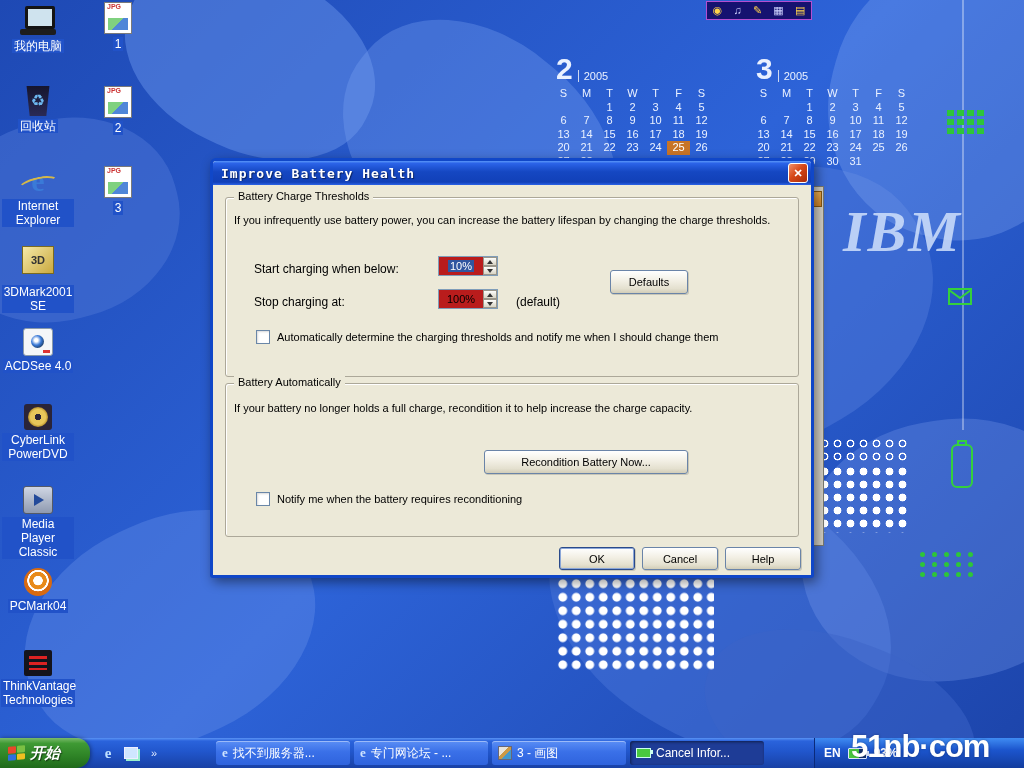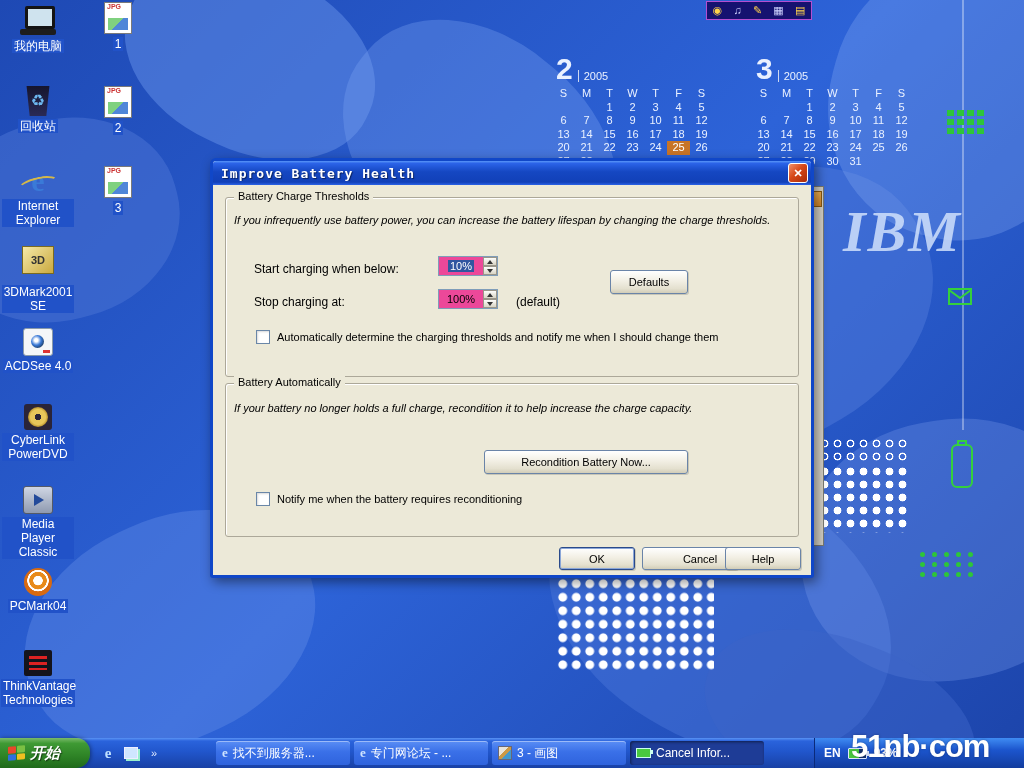--- a/index.html
+++ b/index.html
@@ -91,23 +91,23 @@
   .titlebar{height:24px;border-radius:3px 3px 0 0;display:flex;align-items:center;
     background:linear-gradient(180deg,#5a96f8 0%,#2b63e8 10%,#1547c2 45%,#1140b8 88%,#2b63e8 100%);}
   .title-text{flex:1;padding-left:8px;color:#fff;font:bold 13px "DejaVu Sans Mono",monospace;letter-spacing:1px;
     text-shadow:1px 1px 1px rgba(0,0,0,.5);white-space:nowrap;overflow:hidden;}
   .close-btn{width:18px;height:18px;margin-right:3px;border:1px solid #fff;border-radius:3px;
     background:linear-gradient(135deg,#f0906a,#d64818 45%,#a82c0a);color:#fff;font-size:11px;font-weight:bold;
     display:flex;align-items:center;justify-content:center;cursor:pointer;}
   .dlg-body{position:relative;width:100%;height:390px;background:#ece9d8;font-size:11px;color:#000;}
   .group{position:absolute;border:1px solid #aca899;border-radius:3px;box-shadow:inset 1px 1px 0 #fff;}
   .legend{position:absolute;top:-8px;left:8px;background:#ece9d8;padding:0 4px;font-size:11px;}
-  .g-desc{position:absolute;left:8px;top:16px;width:552px;font-style:italic;}
+  .g-desc{position:absolute;left:8px;top:16px;width:552px;}
   .fldlabel{position:absolute;font-size:12px;}
-  .spin{position:absolute;display:flex;width:60px;height:20px;border:1px solid #7f9db9;background:#ec4899;box-sizing:border-box;}
+  .spin{position:absolute;display:flex;width:60px;height:20px;border:1px solid #7f9db9;background:#b91c1c;box-sizing:border-box;}
   .spin-val{flex:1;text-align:center;font-size:11px;line-height:18px;}
   .spin-val .sel{background:#3056a0;color:#fff;padding:0 2px;}
   .spin-btns{width:14px;display:flex;flex-direction:column;}
   .spin-btn{flex:1;background:linear-gradient(#fdfdfb,#d8d4c4);border:1px solid #9a968a;display:flex;align-items:center;justify-content:center;cursor:pointer;}
   .tri-up{width:0;height:0;border-left:3px solid transparent;border-right:3px solid transparent;border-bottom:4px solid #333;}
   .tri-dn{width:0;height:0;border-left:3px solid transparent;border-right:3px solid transparent;border-top:4px solid #333;}
   .btn{position:absolute;display:flex;align-items:center;justify-content:center;font-size:11px;color:#000;
     background:linear-gradient(180deg,#ffffff,#f2efe4 45%,#e4e0cf 80%,#d2cdb8);
     border:1px solid #6a84a8;border-radius:3px;box-shadow:1px 1px 0 rgba(0,0,0,.15);cursor:pointer;}
   .btn.default{border-color:#2a4a8a;box-shadow:inset 0 0 0 1px #8aa6d8,1px 1px 0 rgba(0,0,0,.15);}
@@ -432,21 +432,21 @@
         <span class="legend">Battery Automatically</span>
         <div class="g-desc" style="top:18px;">If your battery no longer holds a full charge, recondition it to help increase the charge capacity.</div>
         <span class="btn" style="left:258px;top:66px;width:202px;height:22px;">Recondition Battery Now...</span>
         <div class="cbrow" style="left:30px;top:108px;width:530px;">
           <span class="cb"></span>
           <span>Notify me when the battery requires reconditioning</span>
         </div>
       </div>
 
       <span class="btn default" style="left:346px;top:362px;width:74px;height:21px;">OK</span>
-      <span class="btn" style="left:429px;top:362px;width:74px;height:21px;padding-left:20px;">Cancel</span>
+      <span class="btn" style="left:429px;top:362px;width:74px;height:21px;">Cancel</span>
       <span class="btn" style="left:512px;top:362px;width:74px;height:21px;">Help</span>
     </div>
   </div>
 
   <div class="abs taskbar">
     <div class="startbtn">
       <span class="flag">
           <i class="f1"></i>
           <i class="f2"></i>
           <i class="f3"></i>

